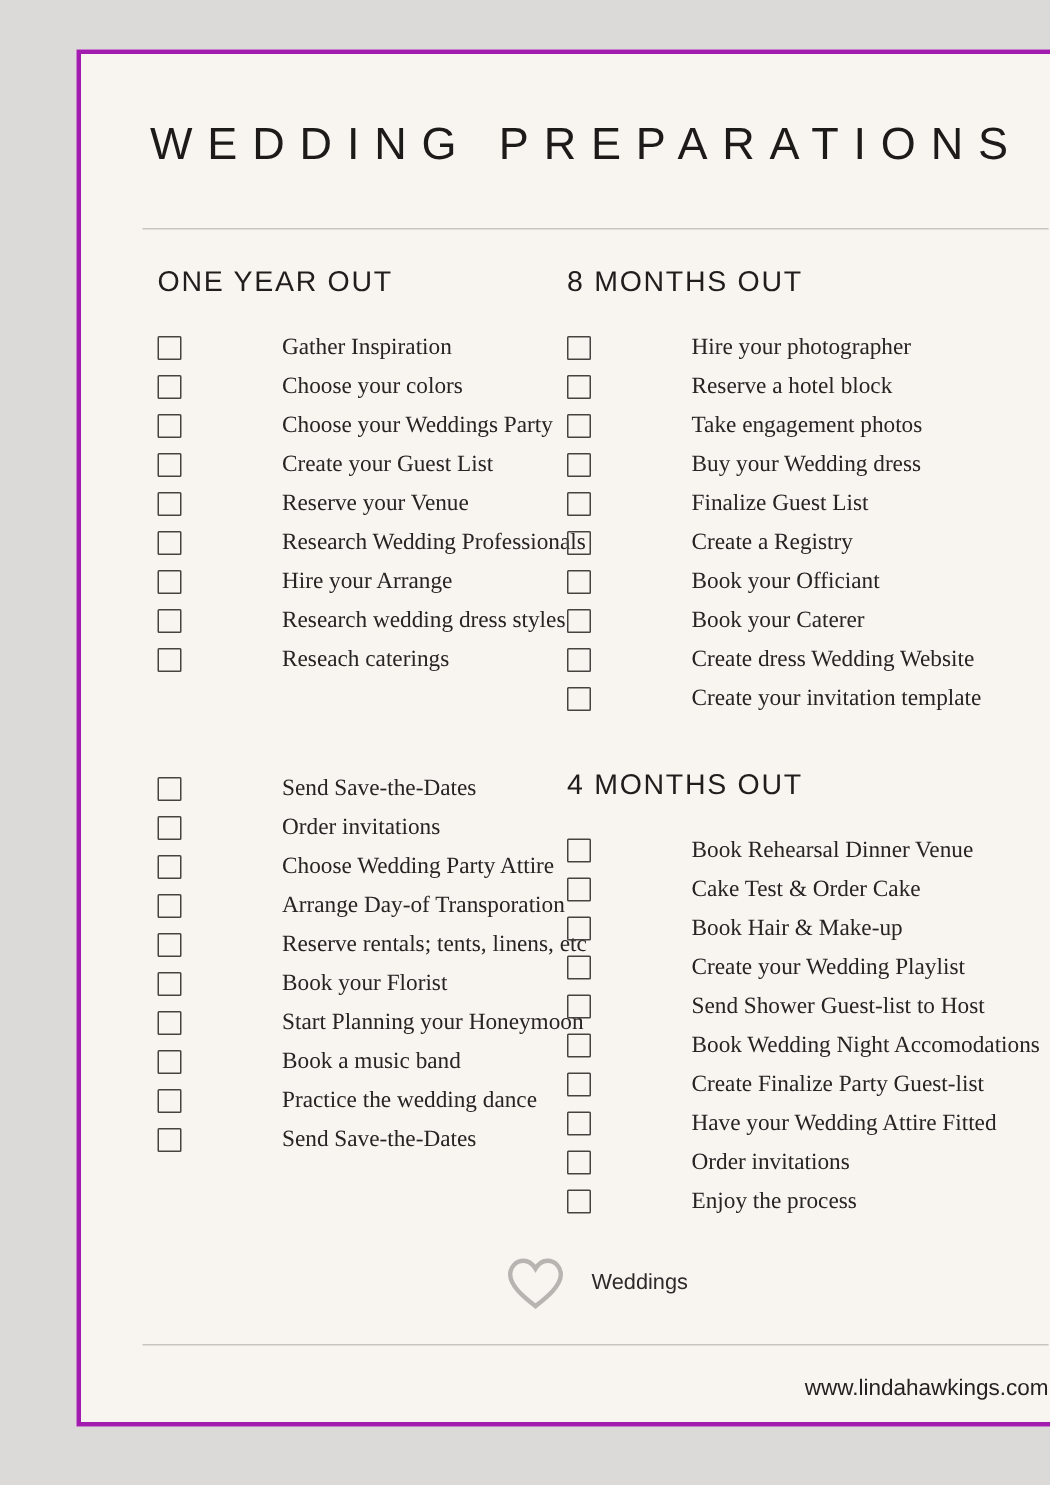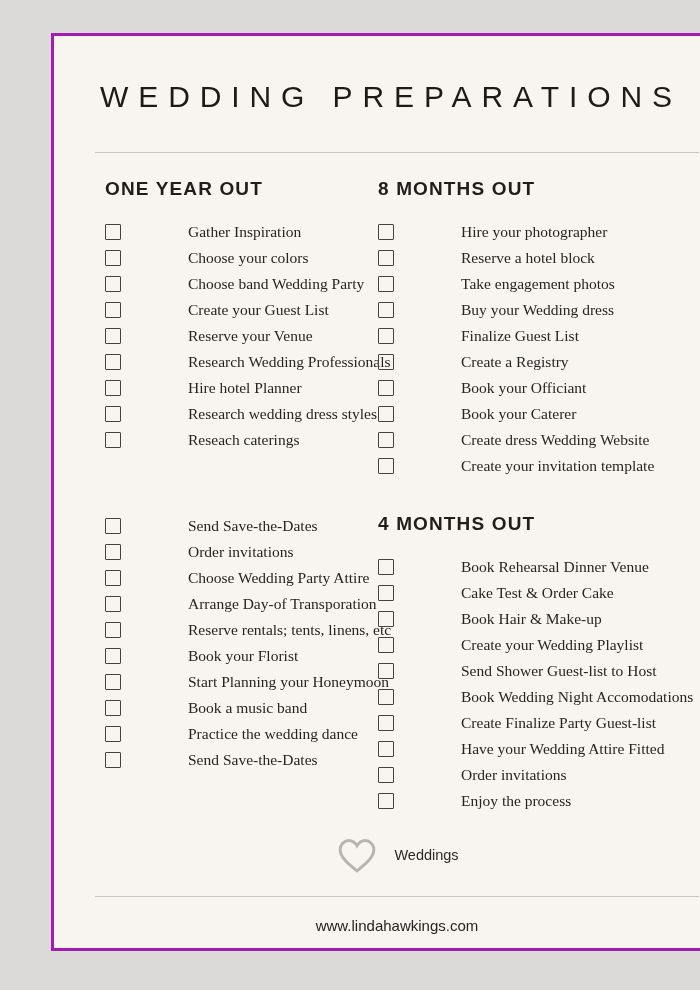--- a/index.html
+++ b/index.html
@@ -40,21 +40,21 @@
     margin: 38px 0 0 0;
   }
   .sections {
     display: grid;
     grid-template-columns: 273px 1fr;
     row-gap: 34px;
     margin: 25px 0 0 10px;
   }
   .section-heading {
     font-size: 19px;
-    font-weight: 700;
+    font-weight: 400;
     letter-spacing: 0.06em;
     margin: 0 0 19px 0;
     color: #1f1e1d;
     line-height: 22px;
   }
   .items {
     list-style: none;
     margin: 0;
     padding: 0;
   }
@@ -100,21 +100,21 @@
   }
   .brand-sub {
     font-size: 14.5px;
     color: #2c2b2a;
     line-height: 18px;
   }
   .bottom-divider {
     margin-top: 20px;
   }
   .website {
-    text-align: center;
+    text-align: right;
     font-size: 15px;
     color: #242322;
     margin-top: 20px;
   }
 </style>
 </head>
 <body>
 
 <div class="card">
   <h1 class="title">WEDDING PREPARATIONS</h1>
@@ -130,41 +130,41 @@
   </li>
 
   <li class="item">
     <span class="checkbox" role="checkbox" aria-checked="false"></span>
     <span class="item-label">Choose your colors</span>
   </li>
 
 
   <li class="item">
     <span class="checkbox" role="checkbox" aria-checked="false"></span>
-    <span class="item-label">Choose band Wedding Party</span>
+    <span class="item-label">Choose your Weddings Party</span>
   </li>
 
   <li class="item">
     <span class="checkbox" role="checkbox" aria-checked="false"></span>
     <span class="item-label">Create your Guest List</span>
   </li>
 
   <li class="item">
     <span class="checkbox" role="checkbox" aria-checked="false"></span>
     <span class="item-label">Reserve your Venue</span>
   </li>
 
   <li class="item">
     <span class="checkbox" role="checkbox" aria-checked="false"></span>
     <span class="item-label">Research Wedding Professionals</span>
   </li>
 
   <li class="item">
     <span class="checkbox" role="checkbox" aria-checked="false"></span>
-    <span class="item-label">Hire hotel Planner</span>
+    <span class="item-label">Hire your Arrange</span>
   </li>
 
   <li class="item">
     <span class="checkbox" role="checkbox" aria-checked="false"></span>
     <span class="item-label">Research wedding dress styles</span>
   </li>
 
   <li class="item">
     <span class="checkbox" role="checkbox" aria-checked="false"></span>
     <span class="item-label">Reseach caterings</span>

